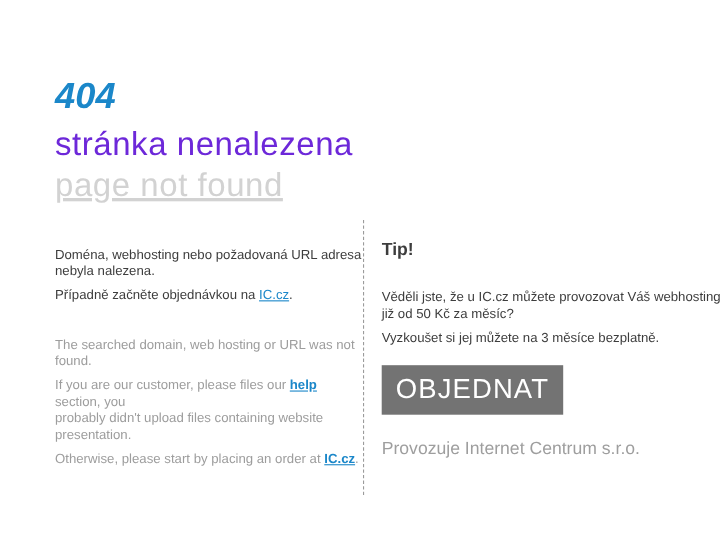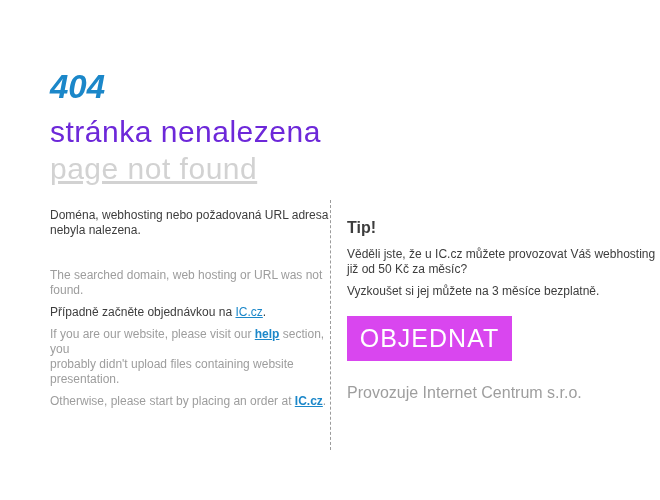--- a/index.html
+++ b/index.html
@@ -61,44 +61,44 @@
     padding-left: 16px;
   }
   .para {
     margin: 0;
     font-size: 12px;
     line-height: 15px;
     color: #3d3d3d;
     white-space: pre-line;
   }
   .para + .para { margin-top: 7px; }
-  .para.first { margin-top: 8px; }
+  .para.first { margin-top: 24px; }
   .para.muted { color: #9d9d9d; }
   .para.section-gap { margin-top: 30px; }
-  .para.after-title { margin-top: 12px; }
+  .para.after-title { margin-top: 28px; }
   .tip-title {
     margin: 20px 0 0 0;
     font-size: 16px;
     line-height: 15px;
     font-weight: bold;
     color: #3d3d3d;
   }
   a.link {
     color: #1b87c9;
     text-decoration: underline;
     cursor: pointer;
   }
   a.link.bold { font-weight: bold; }
   .order-button {
     display: block;
     margin-top: 17px;
     width: 165px;
     height: 45px;
     border: none;
-    background: #d946ef;
+    background: #737373;
     color: #ffffff;
     font-family: "Liberation Sans", sans-serif;
     font-size: 25px;
     letter-spacing: 1px;
     line-height: 45px;
     text-align: center;
     padding: 0;
     cursor: pointer;
   }
   .footer-text {
@@ -115,24 +115,24 @@
 
   <h1 class="error-code">404</h1>
   <h2 class="title-cs">stránka nenalezena</h2>
   <h2 class="title-en">page not found</h2>
 
   <div class="columns">
 
     <div class="col-left">
       <p class="para first">Doména, webhosting nebo požadovaná URL adresa
 nebyla nalezena.</p>
+      <p class="para"><span>Případně začněte objednávkou na </span><a class="link">IC.cz</a><span>.</span></p>
+
       <p class="para muted section-gap">The searched domain, web hosting or URL was not found.</p>
-
-      <p class="para"><span>Případně začněte objednávkou na </span><a class="link">IC.cz</a><span>.</span></p>
-      <p class="para muted"><span>If you are our website, please visit our </span><a class="link bold">help</a><span> section, you
+      <p class="para muted"><span>If you are our customer, please files our </span><a class="link bold">help</a><span> section, you
 probably didn't upload files containing website
 presentation.</span></p>
       <p class="para muted"><span>Otherwise, please start by placing an order at </span><a class="link bold">IC.cz</a><span>.</span></p>
     </div>
 
     <div class="col-divider"></div>
 
     <div class="col-right">
       <p class="tip-title">Tip!</p>
       <p class="para after-title">Věděli jste, že u IC.cz můžete provozovat Váš webhosting

